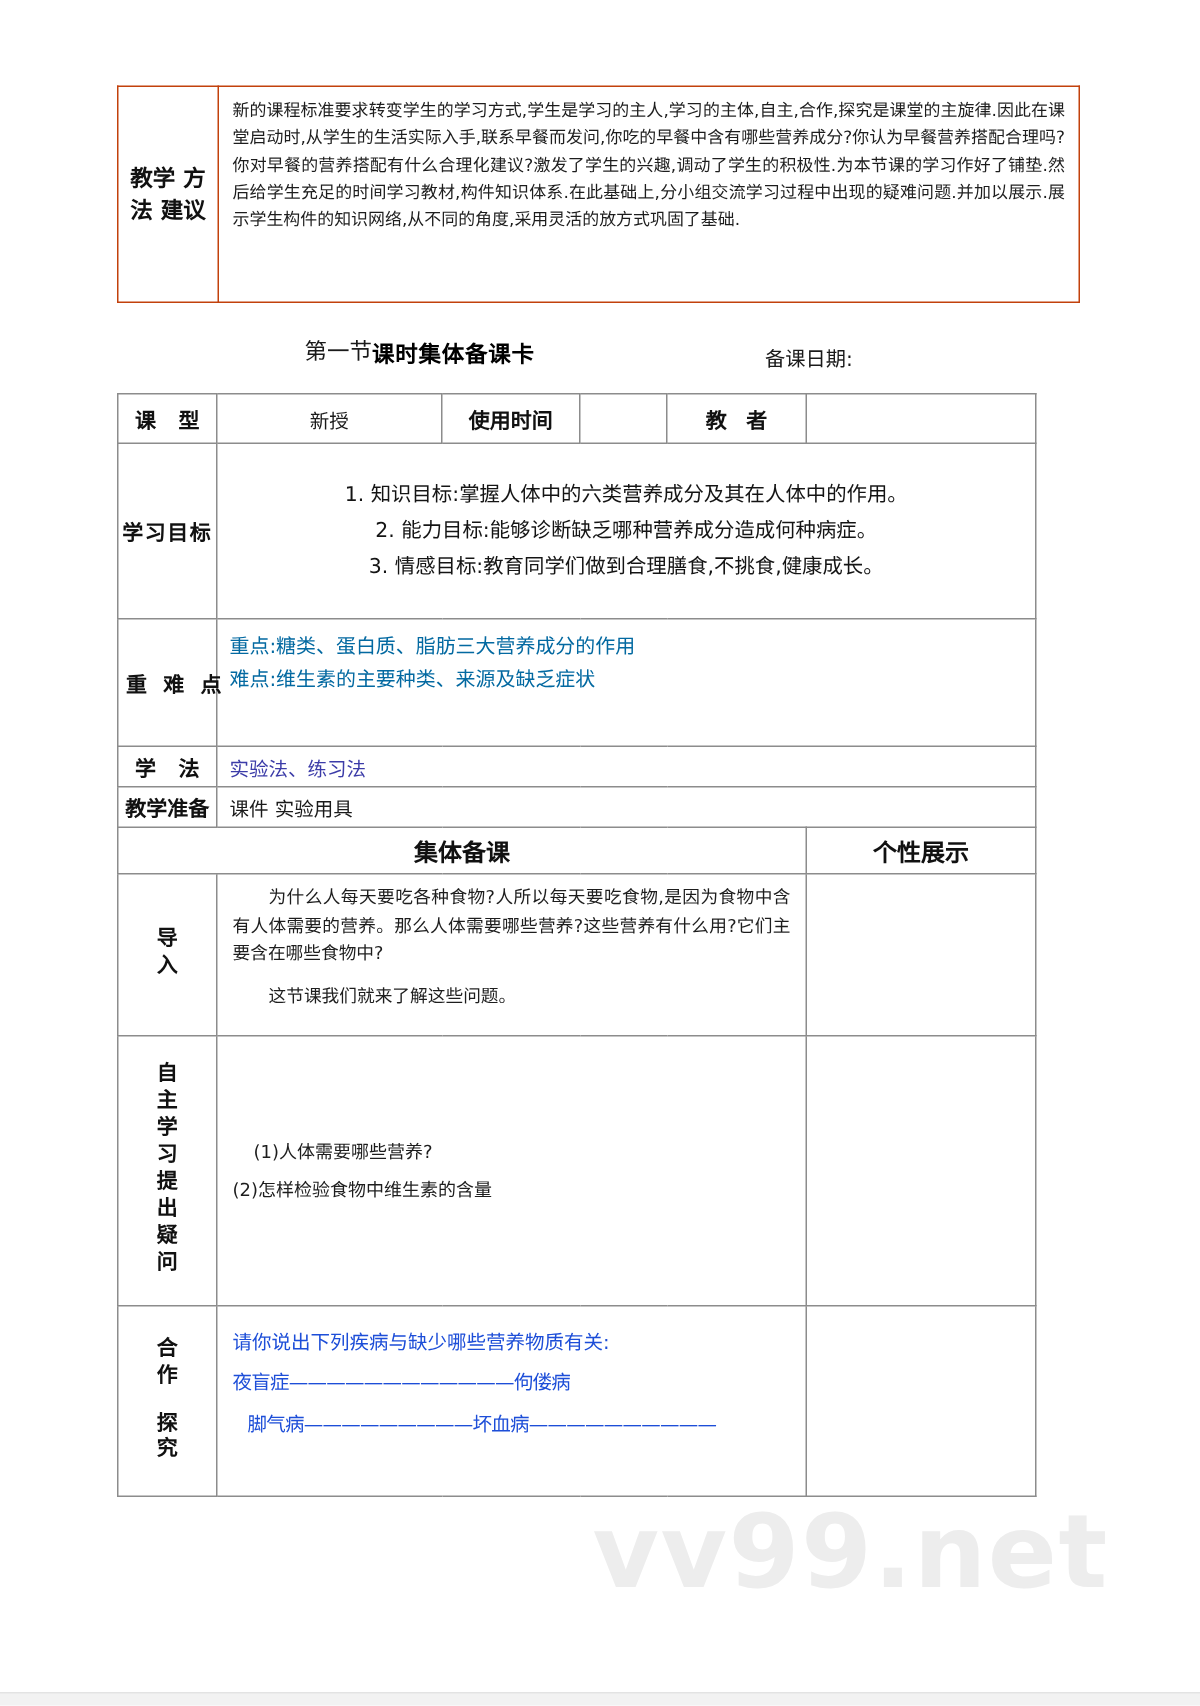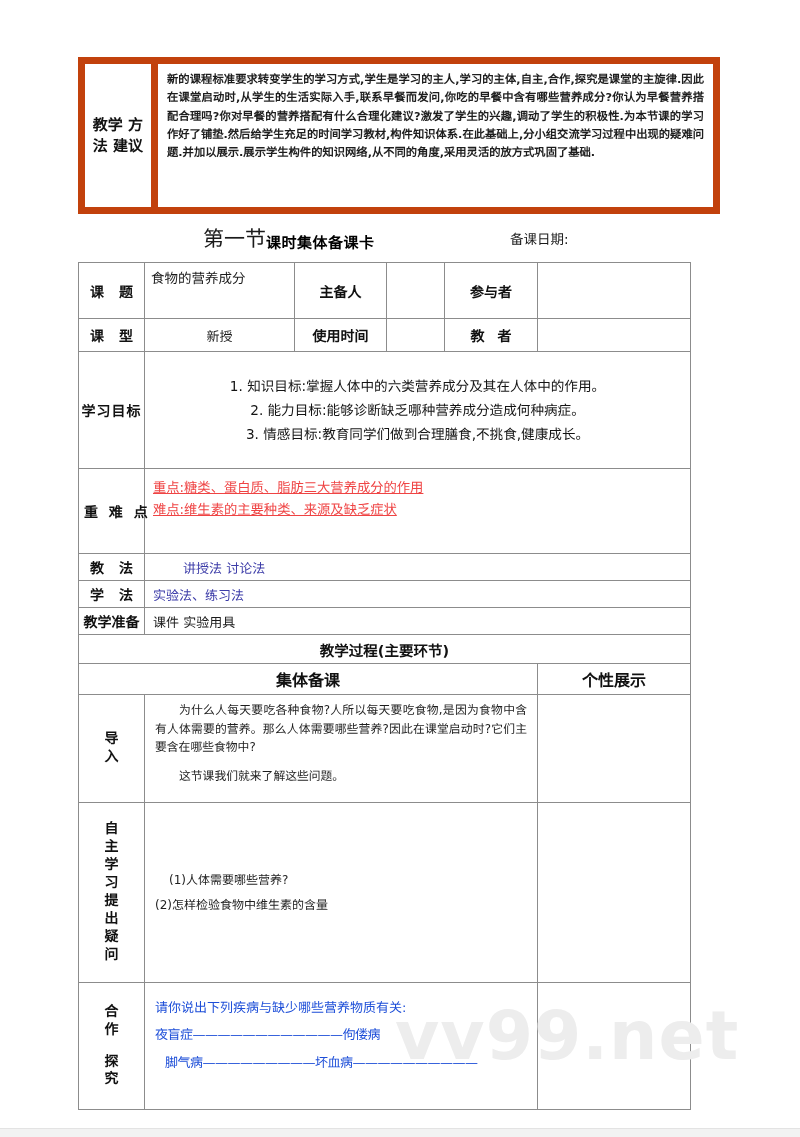--- a/index.html
+++ b/index.html
@@ -59,21 +59,21 @@
     padding: 0;
   }
 
   
   .advice-box {
     position: absolute;
     left: 78px;
     top: 57px;
     width: 642px;
   }
-  .advice-box td { border: 7px solid #c2410c; font-weight: bold; }
+  .advice-box td { border: 1px solid #c2410c; }
   .advice-label {
     width: 62px;
     text-align: center;
     font-size: 15px;
     font-weight: bold;
     line-height: 1.38;
     color: #111;
     padding: 4px 2px;
   }
   .advice-text {
@@ -94,21 +94,21 @@
     width: 642px;
     height: 34px;
   }
   .title-main {
     position: absolute;
     left: 125px;
     top: 0px;
     white-space: nowrap;
   }
   .title-prefix {
-    font-size: 21px;
+    font-size: 15px;
     font-weight: normal;
     color: #1a1a1a;
     vertical-align: 2px;
     text-align: right;
   }
   .title-big {
     font-size: 15px;
     font-weight: bold;
     letter-spacing: 0.5px;
     color: #000;
@@ -179,23 +179,22 @@
   }
 
   
   .kp-cell {
     padding: 5px 0 0 8px;
     vertical-align: top;
   }
   .kp-line {
     font-size: 13.3px;
     line-height: 1.2;
-    color: #ef4444;
+    color: #0369a1;
     margin: 6px 0;
-    text-decoration: underline;
   }
 
   
   .blue-text {
     color: #3c3ca8;
     font-size: 13px;
   }
   .method-cell {
     padding: 3px 0 3px 8px;
     font-size: 13px;
@@ -301,28 +300,20 @@
     <colgroup>
       <col style="width:66px">
       <col style="width:150px">
       <col style="width:92px">
       <col style="width:58px">
       <col style="width:93px">
       <col style="width:153px">
     </colgroup>
 
     <tbody>
-        <tr>
-      <td class="lbl" style="height:49px">课    题</td>
-      <td class="topic-cell">食物的营养成分</td>
-      <td class="bold-c">主备人</td>
-      <td class="cell-blank"></td>
-      <td class="bold-c">参与者</td>
-      <td class="cell-blank"></td>
-    </tr>
 
     <tr>
       <td class="lbl" style="height:26px">课    型</td>
       <td class="cell-c">新授</td>
       <td class="bold-c">使用时间</td>
       <td class="cell-blank"></td>
       <td class="bold-c bold-sp">教    者</td>
       <td class="cell-blank"></td>
     </tr>
 
@@ -336,55 +327,46 @@
     </tr>
 
     <tr>
       <td class="lbl lbl-tight" style="height:78px; letter-spacing:3px; padding-left:5px;">重 难 点</td>
       <td class="kp-cell" colspan="5">
         <div class="kp-line">重点:糖类、蛋白质、脂肪三大营养成分的作用</div>
         <div class="kp-line">难点:维生素的主要种类、来源及缺乏症状</div>
       </td>
     </tr>
 
-    <tr>
-      <td class="lbl" style="height:20px">教    法</td>
-      <td class="method-cell" colspan="5">
-        <span class="blue-text method-indent">讲授法   讨论法</span>
-      </td>
-    </tr>
 
     <tr>
       <td class="lbl" style="height:20px">学    法</td>
       <td class="method-cell" colspan="5">
         <span class="blue-text">实验法、练习法</span>
       </td>
     </tr>
 
     <tr>
       <td class="lbl lbl-tight" style="height:20px; letter-spacing:0px;margin-left:44px;">教学准备</td>
       <td class="method-cell" colspan="5">课件  实验用具</td>
     </tr>
 
-    <tr>
-      <td class="proc-head" colspan="6" style="height:22px">教学过程(主要环节)</td>
-    </tr>
 
     <tr>
       <td class="col-head" colspan="5" style="height:23px">集体备课</td>
       <td class="col-head">个性展示</td>
     </tr>
 
     <tr>
       <td class="vlabel" style="height:88px">
         <span>导</span>
         <span>入</span>
       </td>
       <td class="body-cell" colspan="4">
-        <div class="body-p">为什么人每天要吃各种食物?人所以每天要吃食物,是因为食物中含有人体需要的营养。那么人体需要哪些营养?因此在课堂启动时?它们主要含在哪些食物中?</div>
+        <div class="body-p">为什么人每天要吃各种食物?人所以每天要吃食物,是因为食物中含有人体需要的营养。那么人体需要哪些营养?这些营养有什么用?它们主要含在哪些食物中?</div>
         <div class="body-p noind" style="text-indent:24px">这节课我们就来了解这些问题。</div>
       </td>
       <td class="cell-blank"></td>
     </tr>
 
     <tr>
       <td class="vlabel" style="height:175px">
         <span>自</span>
         <span>主</span>
         <span>学</span>

